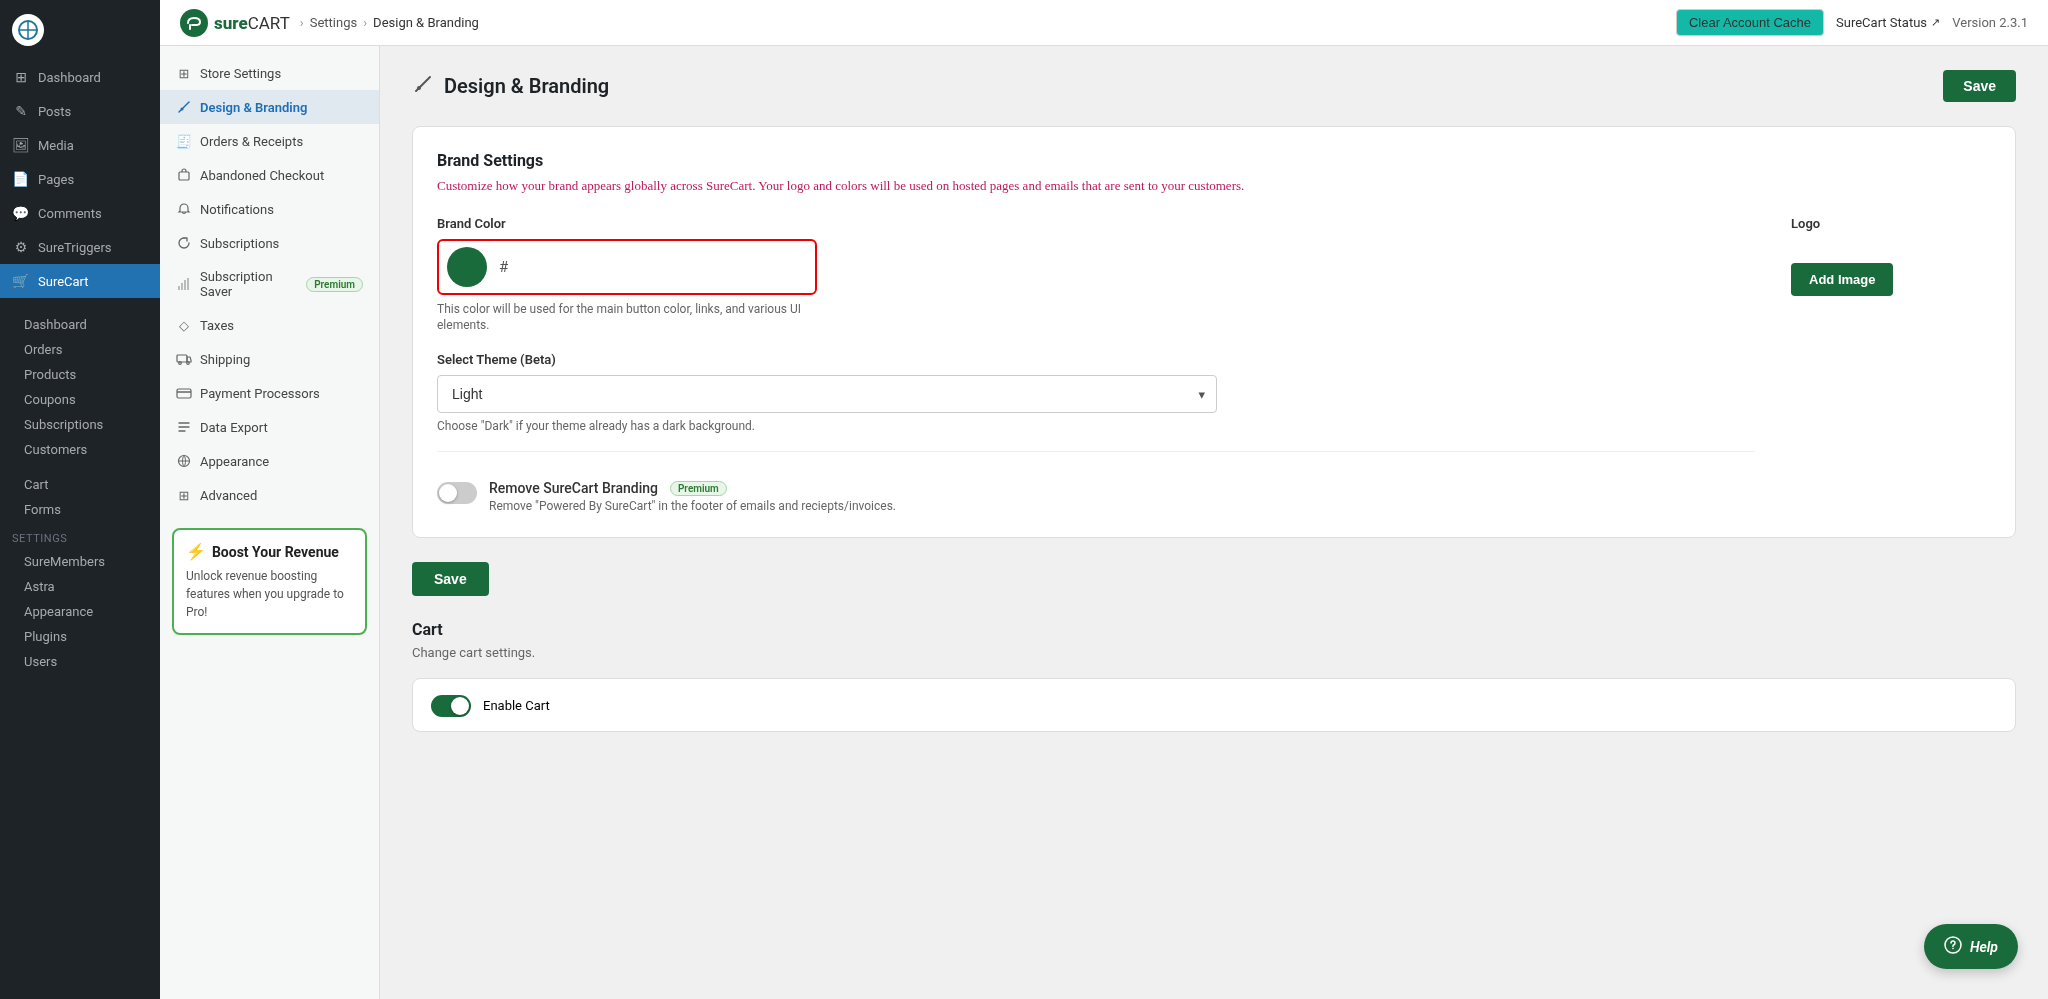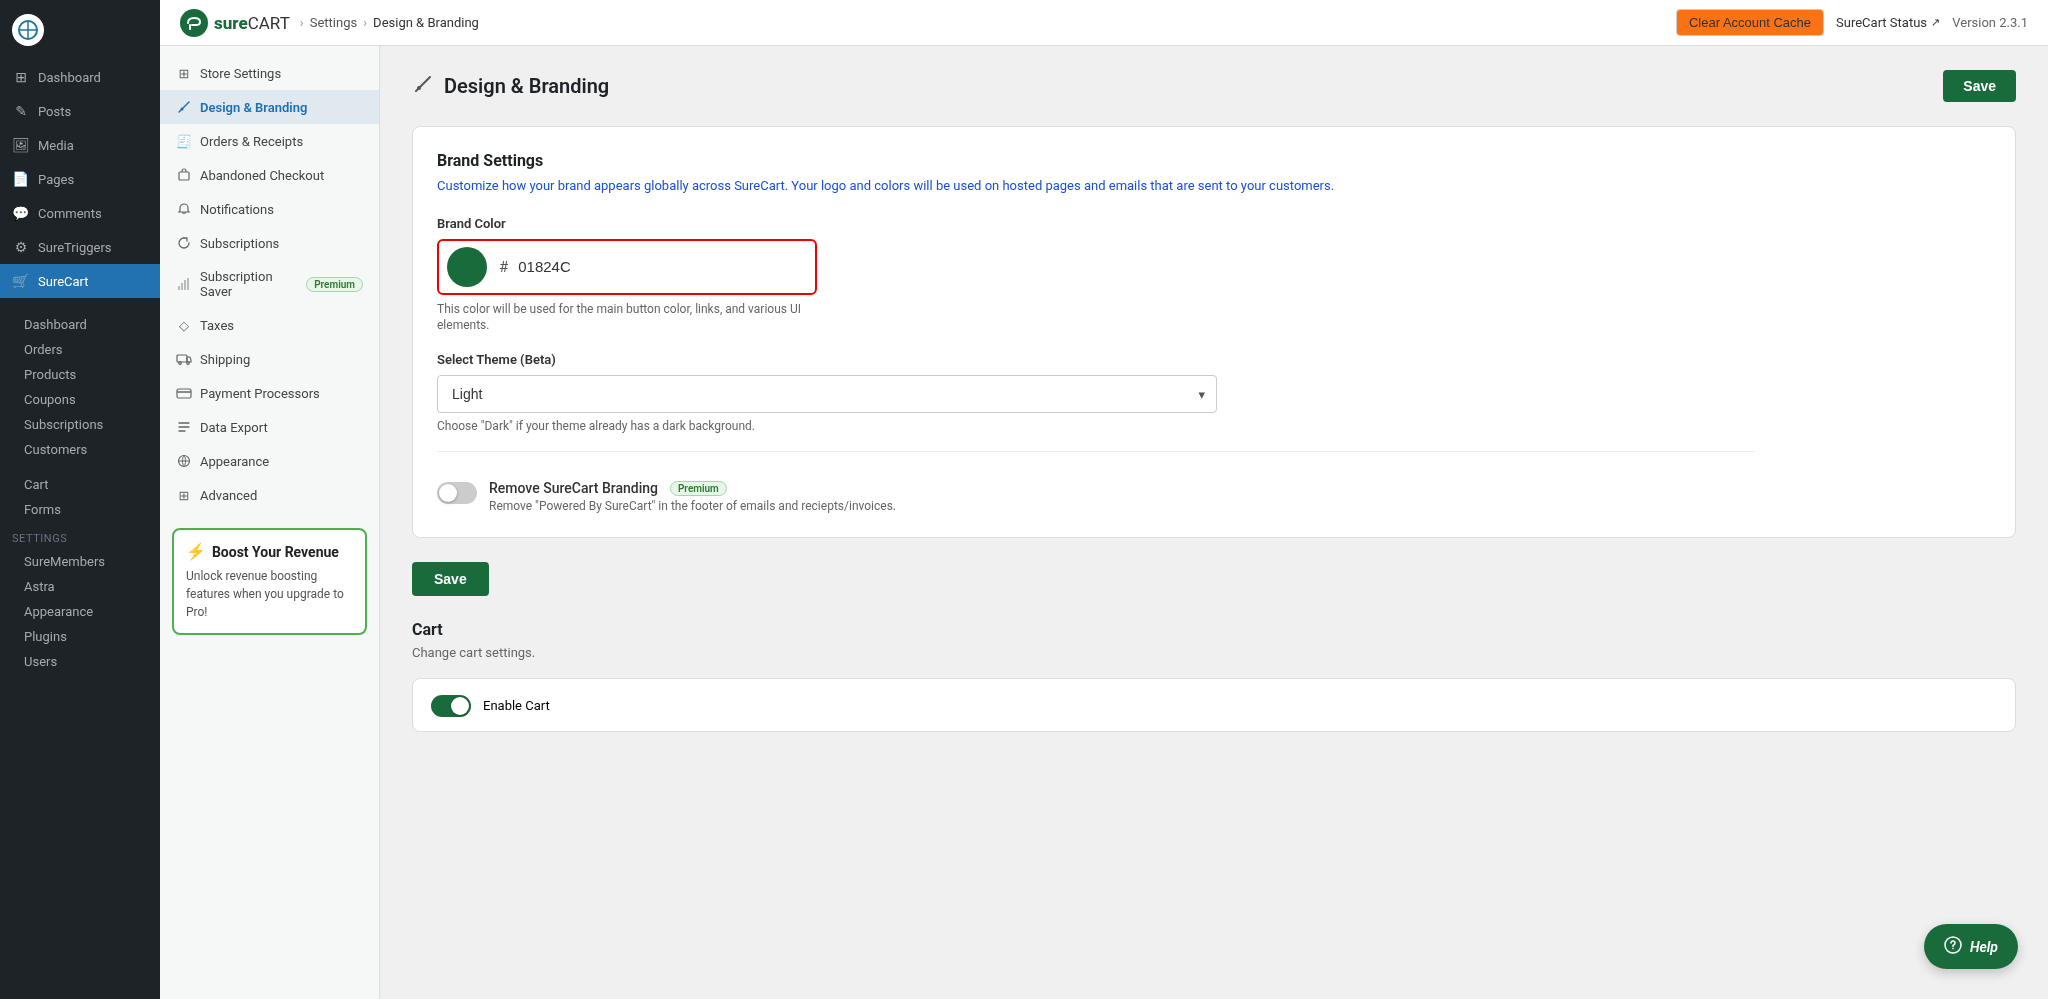--- a/index.html
+++ b/index.html
@@ -51,21 +51,21 @@
       gap: 10px;
       flex-shrink: 0;
     }
     .top-bar-logo { display: flex; align-items: center; gap: 6px; font-weight: 700; font-size: 16px; }
     .breadcrumb { display: flex; align-items: center; gap: 6px; color: #555; font-size: 13px; }
     .breadcrumb-sep { color: #999; }
     .breadcrumb-current { color: #333; }
     .top-bar-right { margin-left: auto; display: flex; align-items: center; gap: 12px; }
     .btn-clear-cache {
       border: 1px solid #ccc;
-      background: #f97316;
+      background: #14b8a6;
       padding: 5px 12px;
       border-radius: 4px;
       cursor: pointer;
       font-size: 13px;
       color: #333;
       margin-left: 24px;
     }
     .surecart-status { display: flex; align-items: center; gap: 4px; color: #333; font-size: 13px; cursor: pointer; }
     .version-text { color: #666; font-size: 13px; }
 
@@ -147,21 +147,21 @@
 
     
     .section-card {
       background: #fff;
       border: 1px solid #ddd;
       border-radius: 8px;
       padding: 24px;
       margin-bottom: 24px;
     }
     .section-title { font-size: 16px; font-weight: 700; color: #1d2327; margin-bottom: 6px; }
-    .section-description { font-size: 13px; color: #1d4ed8; margin-bottom: 20px; line-height: 1.5; }
+    .section-description { font-size: 13px; color: #be185d; margin-bottom: 20px; line-height: 1.5; font-family: Liberation Serif, serif; }
 
     .brand-grid { display: grid; grid-template-columns: 1fr 200px; gap: 36px; }
     .form-group { margin-bottom: 18px; }
     .form-label { font-size: 13px; font-weight: 600; color: #333; margin-bottom: 8px; display: block; }
     .color-input-row {
       display: flex;
       align-items: center;
       gap: 0;
       border: 2px solid #e00;
       border-radius: 6px;
@@ -538,21 +538,20 @@
         <p class="section-description">Customize how your brand appears globally across SureCart. Your logo and colors will be used on hosted pages and emails that are sent to your customers.</p>
 
         <div class="brand-grid">
           <div>
 
             <div class="form-group">
               <label class="form-label">Brand Color</label>
               <div class="color-input-row">
                 <div class="color-swatch"></div>
                 <span class="color-hash">#</span>
-                <input type="text" class="color-text-input" value="01824C" style="">
               </div>
               <p class="color-hint">This color will be used for the main button color, links, and various UI elements.</p>
             </div>
 
             <div class="form-group">
               <label class="form-label">Select Theme (Beta)</label>
               <div class="theme-select-wrapper">
                 <select class="theme-select">
                   <option>Light</option>
                   <option>Dark</option>
@@ -567,20 +566,24 @@
               <div class="toggle-label-area">
                 <div class="toggle-label">
                   <span>Remove SureCart Branding</span>
                   <span class="premium-badge">Premium</span>
                 </div>
                 <p class="toggle-sub">Remove "Powered By SureCart" in the footer of emails and reciepts/invoices.</p>
               </div>
             </div>
           </div>
 
+          <div>
+            <label class="form-label">Logo</label>
+            <button class="btn-add-image">Add Image</button>
+          </div>
         </div>
       </div>
 
       
       <button class="btn-save-bottom">Save</button>
 
       
       <div>
         <h2 class="cart-section-title">Cart</h2>
         <p class="cart-section-desc">Change cart settings.</p>

